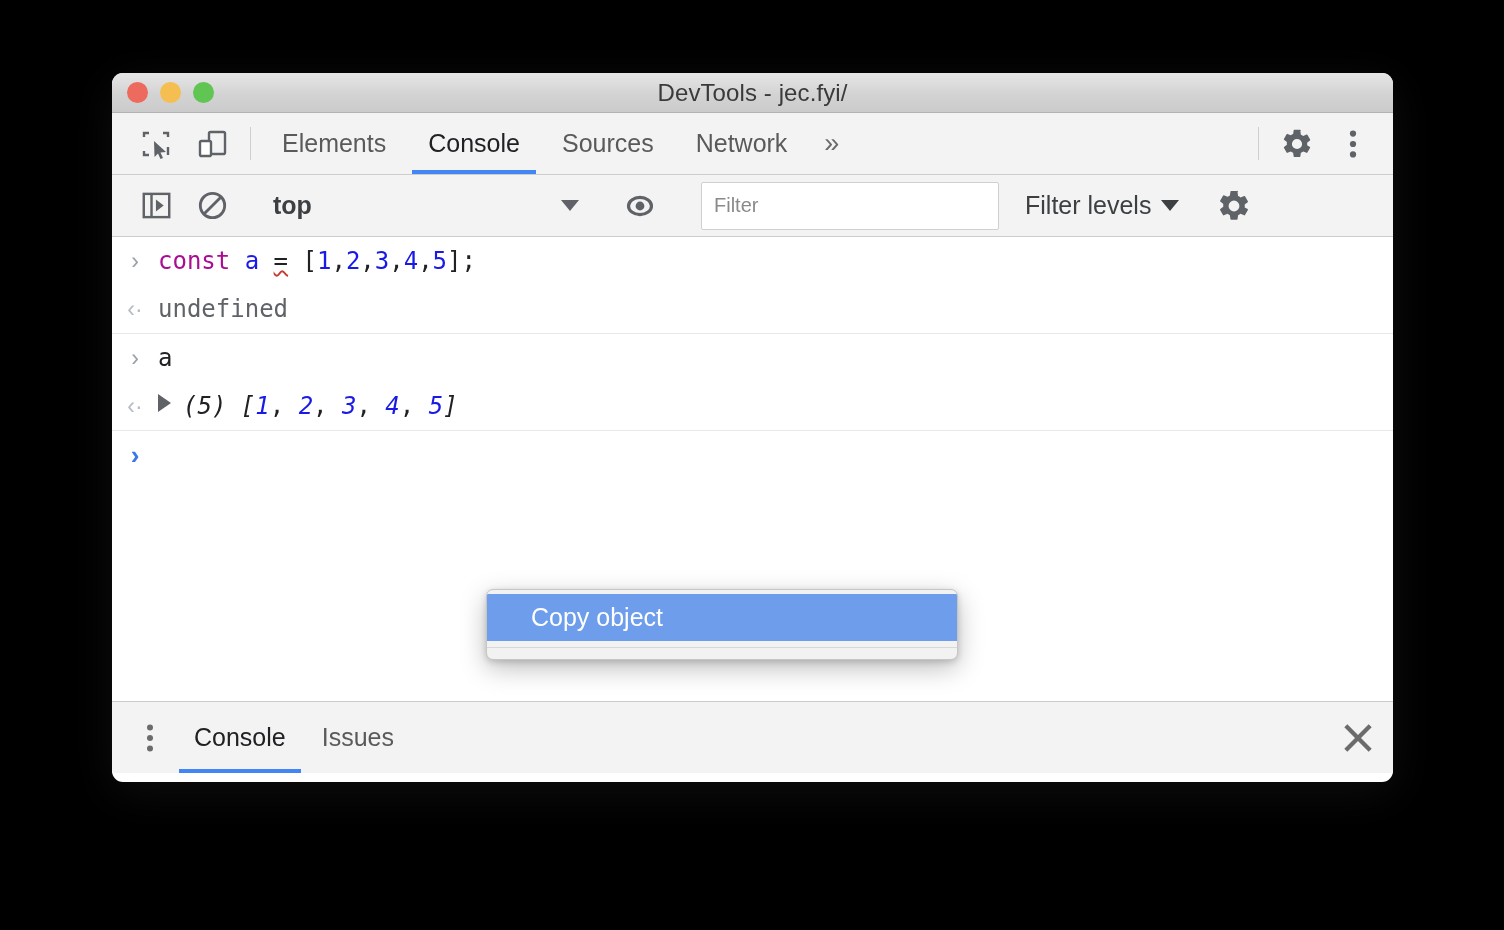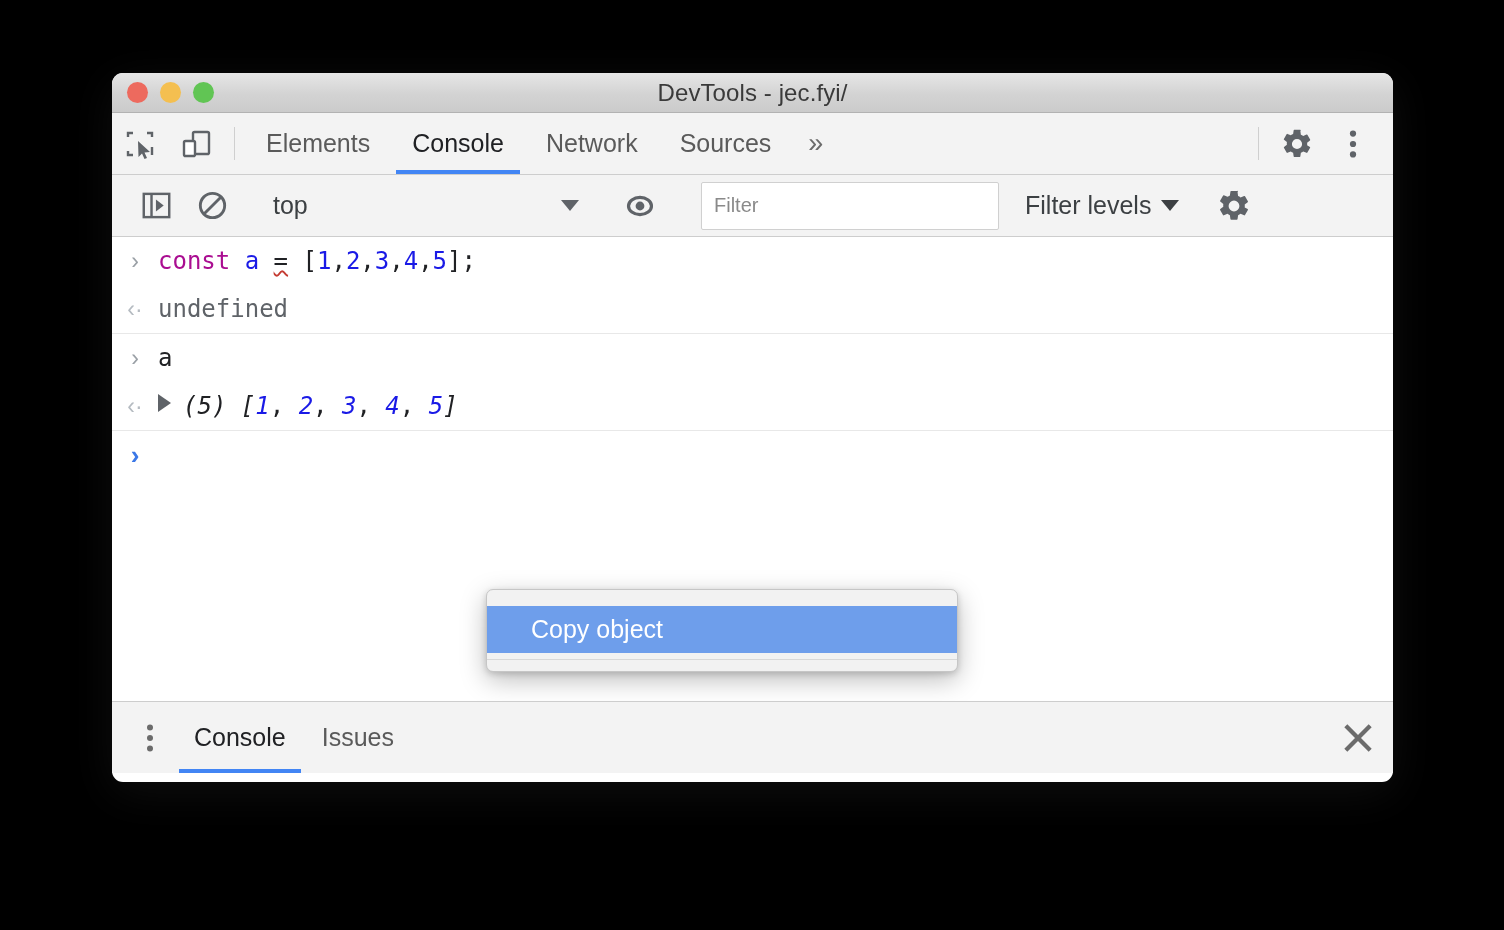--- a/index.html
+++ b/index.html
@@ -60,20 +60,21 @@
   }
 
   
   .tabbar {
     position: relative;
     height: 62px;
     background: #f3f3f3;
     border-bottom: 1px solid #cdcdcd;
     display: flex;
     align-items: stretch;
+    padding-left: 16px;
   }
   .icon-btn {
     width: 56px;
     display: flex;
     align-items: center;
     justify-content: center;
     cursor: default;
   }
   .vsep {
     width: 1px;
@@ -116,21 +117,21 @@
   .ctx-select {
     display: flex;
     align-items: center;
     width: 330px;
     height: 62px;
     padding-left: 12px;
     font-size: 25px;
     color: #3c4043;
     cursor: default;
   }
-  .ctx-select .ctx-label { flex: 1; }
+  .ctx-select .ctx-label { flex: 1; font-weight: bold; }
   .caret {
     width: 0; height: 0;
     border-left: 9px solid transparent;
     border-right: 9px solid transparent;
     border-top: 11px solid #5f6368;
     margin-right: 12px;
   }
   .filter-input {
     width: 298px;
     height: 48px;
@@ -235,21 +236,21 @@
   
   .ctxmenu {
     position: absolute;
     left: 374px;
     top: 352px;
     width: 472px;
     background: #f2f2f2;
     border: 1px solid #c6c6c6;
     border-radius: 7px;
     box-shadow: 0 8px 26px rgba(0,0,0,0.26), 0 2px 6px rgba(0,0,0,0.16);
-    padding: 16px 0 5px 0;
+    padding: 4px 0 5px 0;
     overflow: hidden;
     z-index: 20;
   }
   .ctxitem {
     height: 47px;
     display: flex;
     align-items: center;
     padding-left: 44px;
     font-family: "Liberation Sans", sans-serif;
     font-size: 25px;
@@ -346,24 +347,24 @@
       </div>
       <div class="vsep"></div>
 
       <div class="tab">
         <span>Elements</span>
       </div>
       <div class="tab active">
         <span>Console</span>
       </div>
       <div class="tab">
+        <span>Sources</span>
+      </div>
+      <div class="tab">
         <span>Network</span>
-      </div>
-      <div class="tab">
-        <span>Sources</span>
       </div>
       <div class="tab more">
         <span>»</span>
       </div>
 
       <div class="tabbar-spacer"></div>
       <div class="tabbar-right">
         <div class="vsep"></div>
         <div class="icon-btn">
           <span>

